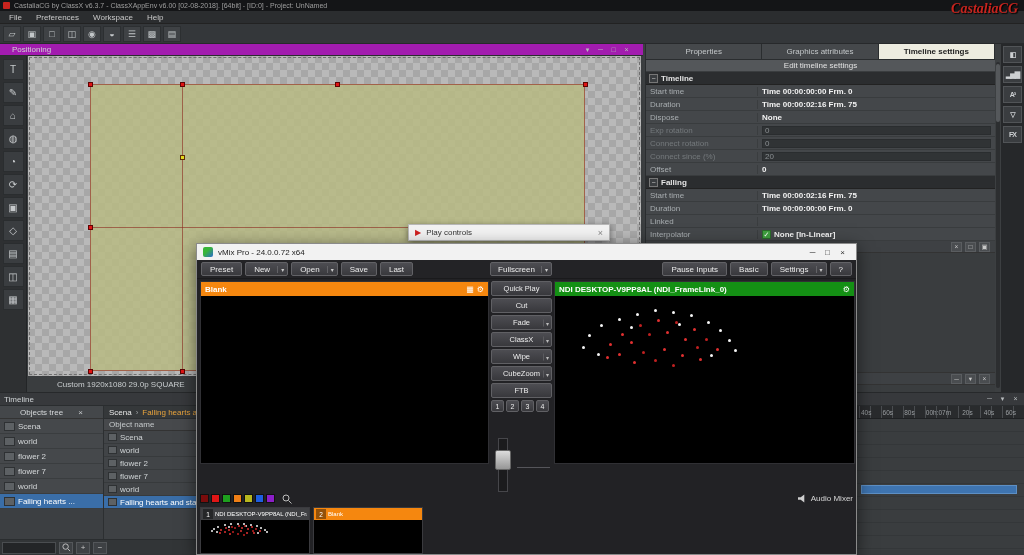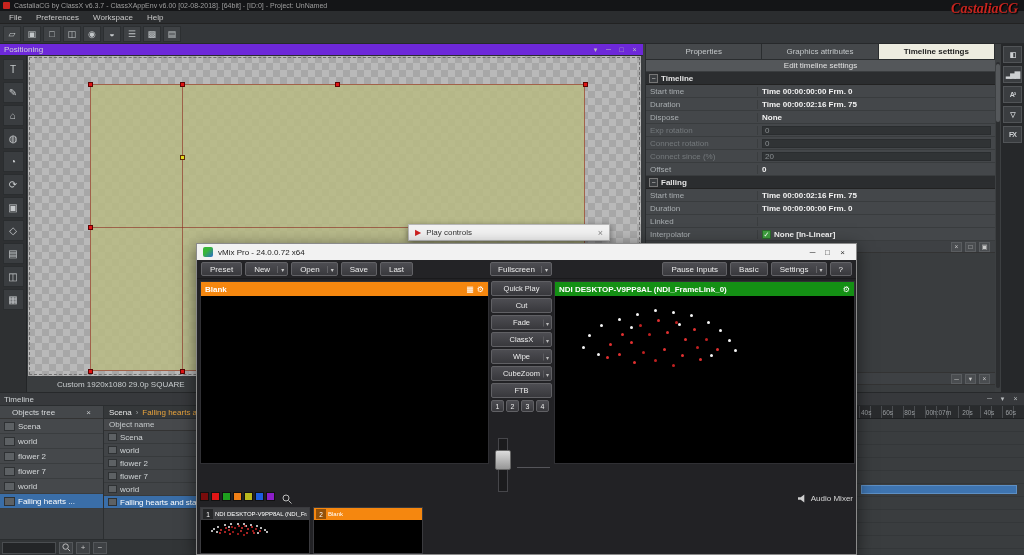--- a/index.html
+++ b/index.html
@@ -9,21 +9,21 @@
 .titlebar{position:absolute;left:0;top:0;width:1024px;height:11px;background:#141517;display:flex;align-items:center;gap:4px;padding-left:3px}
 .appicon{width:7px;height:7px;background:#c8241e;border-radius:1px;flex:none}
 .tb-text{color:#9f9f9f;font-size:7px;white-space:nowrap}
 .logo{position:absolute;right:6px;top:1px;z-index:5;font-family:"Liberation Serif",serif;font-style:italic;font-weight:bold;font-size:14px;color:#c8241e;text-shadow:1px 1px 1px #000}
 .menubar{position:absolute;left:0;top:11px;width:1024px;height:13px;background:#2b2d2f;display:flex;align-items:center;padding-left:2px;border-bottom:1px solid #222}
 .menu-item{padding:0 7px;color:#c9c9c9}
 .main-toolbar{position:absolute;left:0;top:24px;width:1024px;height:20px;background:#34373a;border-bottom:1px solid #27292b;display:flex;align-items:center;gap:2px;padding-left:3px}
 .tbtn{width:18px;height:16px;background:#3f4245;border:1px solid #2c2f31;color:#c3c7c9;font-size:9px;display:flex;align-items:center;justify-content:center}
 
 .pos-panel{position:absolute;left:0;top:44px;width:643px;height:348px;background:#3a3d3f}
-.pos-header{position:absolute;left:0;top:0;width:100%;height:12px;background:#6d28d9;display:flex;align-items:center;padding:0 4px;border-bottom:1px solid #2a2d2f}
+.pos-header{position:absolute;left:0;top:0;width:100%;height:12px;background:#a21caf;display:flex;align-items:center;padding:0 12px;border-bottom:1px solid #2a2d2f}
 .pos-title{flex:1;color:#cfd3d5}
 .win-icons{display:flex;gap:4px}
 .wicon{color:#b8bcbe;font-size:7px;width:9px;text-align:center}
 .tools{position:absolute;left:0;top:12px;width:27px;height:336px;background:#2e3032;display:flex;flex-direction:column;align-items:center;padding-top:3px;gap:2px;border-right:1px solid #232527}
 .tool{width:21px;height:21px;background:#3a3d40;border:1px solid #2a2d2f;color:#c6c9cb;font-size:10px;display:flex;align-items:center;justify-content:center}
 .canvas{position:absolute;left:28px;top:12px;width:613px;height:320px;background-color:#b9b9b9;background-image:conic-gradient(#a7a7a7 25%,transparent 0 50%,#a7a7a7 0 75%,transparent 0);background-size:14px 14px;overflow:hidden}
 .marquee{position:absolute;inset:1px;border:1px dashed #6f6f6f;pointer-events:none}
 .obj-rect{position:absolute;left:62px;top:28px;width:495px;height:287px;background:rgba(183,185,132,.88);border:1px solid rgba(150,50,40,.65)}
 .obj-vline{position:absolute;left:154px;top:28px;width:1px;height:287px;background:rgba(140,40,30,.6)}
 .obj-hline{position:absolute;left:62px;top:171px;width:495px;height:1px;background:rgba(140,40,30,.6)}
@@ -52,21 +52,21 @@
 .props-scroll{position:absolute;left:996px;top:62px;width:4px;height:326px;background:#2c2e30;border-radius:2px}
 .props-scroll-thumb{position:absolute;left:996px;top:64px;width:4px;height:58px;background:#55585b;border-radius:2px}
 
 .right-strip{position:absolute;left:1001px;top:44px;width:23px;height:348px;background:#26282a;display:flex;flex-direction:column;align-items:center;padding-top:2px;gap:3px}
 .strip-btn{width:19px;height:17px;background:#3a3d40;border:1px solid #515457;color:#cdd0d2;font-size:7px;letter-spacing:-1px;display:flex;align-items:center;justify-content:center;font-weight:bold}
 
 .tl-panel{position:absolute;left:0;top:392px;width:1024px;height:163px;background:#3a3d3f;border-top:1px solid #27292b}
 .tl-header{position:absolute;left:0;top:0;width:100%;height:13px;background:#37393c;display:flex;align-items:center;padding:0 4px;border-bottom:1px solid #2a2d2f}
 .tl-title{flex:1;color:#cfd3d5}
 .tl-left{position:absolute;left:0;top:13px;width:104px;bottom:16px;background:#3c3f42;border-right:1px solid #2c2f31}
-.tl-tab{height:13px;background:#44474a;display:flex;align-items:center;padding:0 12px;border-bottom:1px solid #333;color:#d5d8da}
+.tl-tab{height:13px;background:#44474a;display:flex;align-items:center;padding:0 20px;border-bottom:1px solid #333;color:#d5d8da}
 .tl-tab .sp{flex:1}
 .close-x{color:#c4c8ca;font-size:8px}
 .obj-item{height:15px;display:flex;align-items:center;gap:3px;padding-left:4px;background:#45484b;border-bottom:1px solid #3a3d3f;color:#d5d8da;white-space:nowrap;overflow:hidden}
 .obj-item.selected{background:#3a6ea8;color:#fff}
 .thumb{width:11px;height:9px;background:#5d6164;border:1px solid #2e3133;flex:none}
 .tl-mid{position:absolute;left:104px;top:13px;width:300px;bottom:16px;background:#3e4144;border-right:1px solid #2c2f31}
 .crumb{height:13px;display:flex;align-items:center;gap:4px;background:#35383a;padding-left:5px;border-bottom:1px solid #2b2e30}
 .crumb-root{color:#e8e8e8}
 .crumb-sep{color:#9a9ea0}
 .crumb-cur{color:#e8a33d}
@@ -111,21 +111,21 @@
 .mini .dot{width:2px;height:2px}
 .vx-trans{position:absolute;left:294px;top:37px;width:61px;height:213px}
 .trbtn{height:15px;margin-bottom:2px;background:linear-gradient(#4d4d52,#38383c);border:1px solid #606064;border-radius:2px;color:#ececec;font-size:7.5px;display:flex;align-items:center;justify-content:center;position:relative}
 .trbtn.arrow::after{content:"▾";position:absolute;right:2px;top:50%;transform:translateY(-50%);font-size:6px;color:#bbb;border-left:1px solid #5a5a5e;padding-left:2px}
 .vx-nums{display:flex;gap:2px;margin-top:2px}
 .numbtn{width:13px;height:12px;background:linear-gradient(#4d4d52,#38383c);border:1px solid #606064;border-radius:2px;color:#ececec;font-size:7px;display:flex;align-items:center;justify-content:center}
 .tbar{position:absolute;left:0;top:154px;width:61px;height:59px}
 .tbar-track{position:absolute;left:7px;top:3px;width:10px;height:54px;background:#1b1b1d;border:1px solid #46464a}
 .tbar-handle{position:absolute;left:4px;top:15px;width:16px;height:20px;background:linear-gradient(#dcdcdc,#969696);border:1px solid #666;border-radius:2px}
 .tbar-line{position:absolute;left:26px;top:32px;right:2px;height:1px;background:#55555a}
-.vx-bottom{position:absolute;left:3px;right:3px;top:248px;height:13px;display:flex;gap:2px}
+.vx-bottom{position:absolute;left:3px;right:3px;top:248px;height:13px;display:flex;align-items:center;gap:2px}
 .swatch{width:9px;height:9px;border:1px solid #111}
 .vx-zoom{margin-left:5px;display:flex;align-items:center}
 .audio-mixer{margin-left:auto;display:flex;align-items:center;gap:4px;color:#d6d6d6}
 .vx-inputs{position:absolute;left:3px;right:3px;top:263px;bottom:0;display:flex;gap:3px;overflow:hidden}
 .vinput{width:110px;background:#000;border:1px solid #3a3a3e;display:flex;flex-direction:column;flex:none}
 .vinput-header{height:12px;background:#3f4043;display:flex;align-items:center;gap:2px;padding:0 2px}
 .vinput-header.orange{background:#f5870f}
 .vinput-num{width:10px;height:10px;background:rgba(0,0,0,.4);color:#fff;font-size:6.5px;display:flex;align-items:center;justify-content:center;flex:none}
 .vinput-title{font-size:6px;color:#fff;white-space:nowrap;overflow:hidden}
 .vinput-body{position:relative;flex:1;background:#000}

